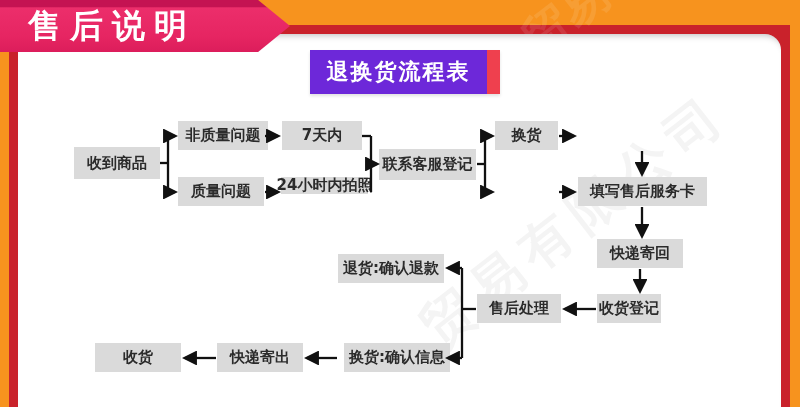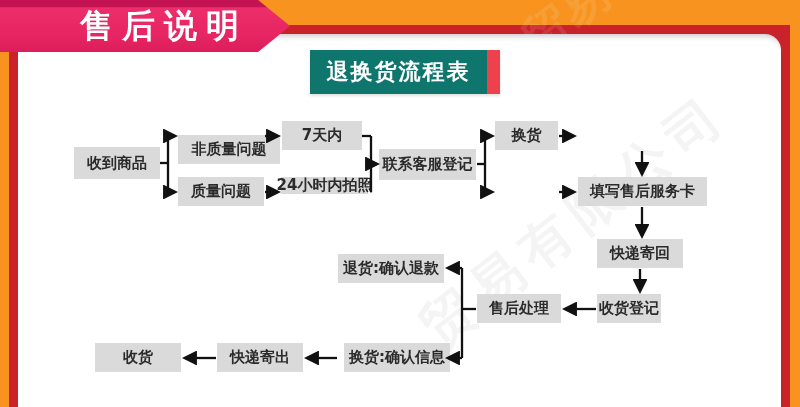--- a/index.html
+++ b/index.html
@@ -20,25 +20,25 @@
   }
   
   .banner{
     position:absolute;left:0;top:0;width:290px;height:52px;z-index:5;
     background:linear-gradient(180deg,#c41352 0%,#c41352 13%,#ec2e6b 15%,#e62562 70%,#dc1d5b 100%);
     clip-path:polygon(0 0,89% 0,100% 50%,89% 100%,0 100%);
     filter:drop-shadow(0 3px 3px rgba(0,0,0,0.30));
   }
   .banner-title{
     color:#fff;font-weight:bold;font-size:33px;letter-spacing:9px;
-    line-height:52px;padding-left:80px;white-space:nowrap;
+    line-height:52px;padding-left:28px;white-space:nowrap;
   }
   
   .chart-title{
-    position:absolute;left:310px;top:50px;width:190px;height:44px;background:#0f766e;z-index:4;
+    position:absolute;left:310px;top:50px;width:190px;height:44px;background:#6d28d9;z-index:4;
     box-shadow:0 2px 3px rgba(0,0,0,0.12);
   }
   .chart-title::after{
     content:"";position:absolute;right:0;top:0;width:13px;height:100%;background:#EF404E;
   }
   .chart-title-text{
     display:block;color:#fff;font-weight:bold;font-size:22px;letter-spacing:2px;
     line-height:44px;text-align:center;padding-right:13px;white-space:nowrap;
   }
   
@@ -80,21 +80,21 @@
 
   <div class="banner">
     <div class="banner-title">售后说明</div>
   </div>
 
   <div class="chart-title">
     <span class="chart-title-text">退换货流程表</span>
   </div>
 
   <div class="node" style="left:74px;top:147px;width:86px;height:32px">收到商品</div>
-  <div class="node" style="left:178px;top:135px;width:102px;height:29px">非质量问题</div>
+  <div class="node" style="left:178px;top:121px;width:90px;height:29px">非质量问题</div>
   <div class="node" style="left:282px;top:121px;width:80px;height:29px">7天内</div>
   <div class="node" style="left:178px;top:177px;width:86px;height:29px">质量问题</div>
   <div class="node" style="left:281px;top:177px;width:87px;height:17px">24小时内拍照</div>
   <div class="node" style="left:379px;top:149px;width:97px;height:31px">联系客服登记</div>
   <div class="node" style="left:495px;top:121px;width:63px;height:29px">换货</div>
   <div class="node" style="left:578px;top:177px;width:129px;height:29px">填写售后服务卡</div>
   <div class="node" style="left:597px;top:239px;width:86px;height:29px">快递寄回</div>
   <div class="node" style="left:597px;top:294px;width:64px;height:29px">收货登记</div>
   <div class="node" style="left:338px;top:254px;width:106px;height:29px">退货:确认退款</div>
   <div class="node" style="left:477px;top:294px;width:84px;height:29px">售后处理</div>

